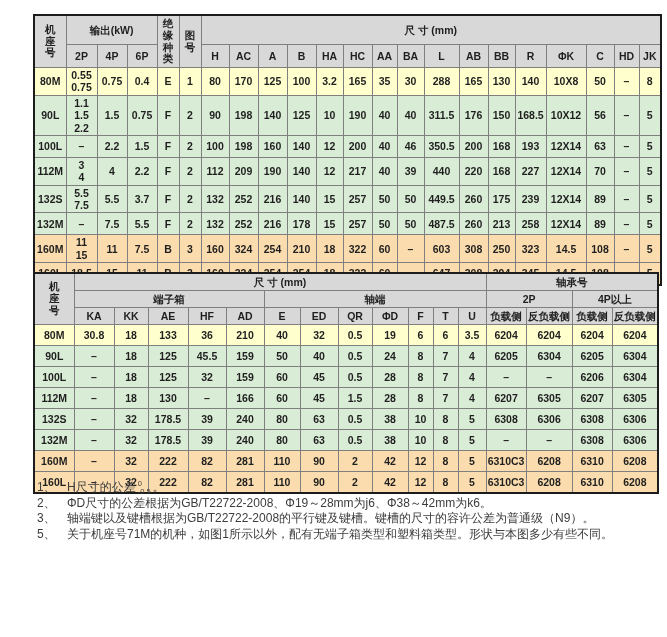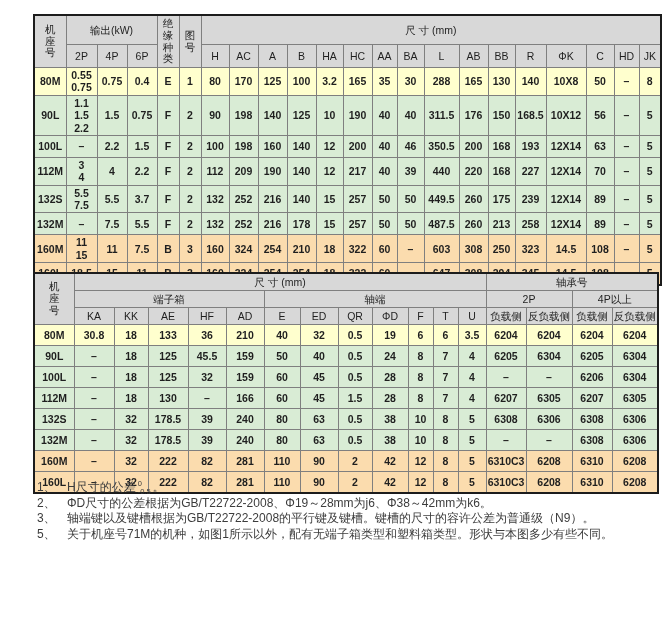--- a/index.html
+++ b/index.html
@@ -14,21 +14,21 @@
   table{
     border-collapse:collapse;table-layout:fixed;width:100%;
     border:2px solid #1c1c1c;
     font-size:10.5px;font-weight:700;line-height:1.18;
   }
   th,td{
     border:1px solid #7f7f7f;
     text-align:center;vertical-align:middle;
     padding:1px 0;overflow:hidden;
   }
-  thead th{background:#d8d8d8;font-weight:400;}
+  thead th{background:#d8d8d8;font-weight:700;}
   #t1 thead tr.r1 th{height:26px;}
   #t1 thead tr.r2 th{height:20px;}
   #t1 tbody td{height:19px;}
   #t2 thead th{height:14px;}
   #t2 tbody td{height:18px;}
   .vert span{
     display:inline-block;width:1em;word-break:break-all;
     line-height:1.12;white-space:normal;
   }
   .notes{

